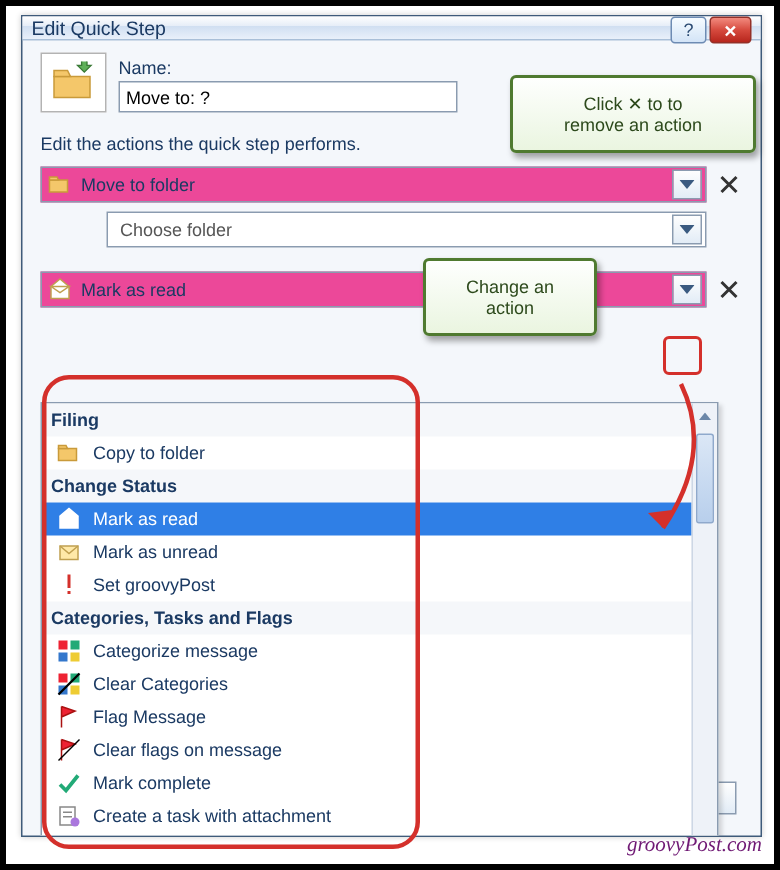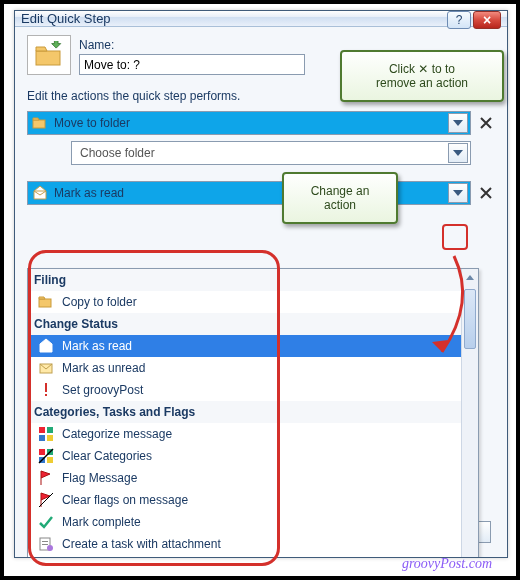--- a/index.html
+++ b/index.html
@@ -38,21 +38,21 @@
   .namecol label { color:#1b3a63; margin-bottom:2px; }
   .nameinput { width:226px; height:21px; border:1px solid #8a9bb0; padding:0 4px; background:#fff; }
 
   .desc { margin-top:14px; color:#1b3a63; }
   .sect { margin-top:8px; color:#8f9bab; font-size:12px; border-bottom:1px solid #d5dde8; padding-bottom:2px; }
 
   .action-row {
     margin-top:8px; display:flex; align-items:center; position:relative;
   }
   .combo {
-    flex:1; height:24px; border:1px solid #8a9bb0; background:#0ea5e9;
+    flex:1; height:24px; border:1px solid #8a9bb0; background:#ec4899;
     display:flex; align-items:center; padding:0 2px 0 4px; gap:6px;
   }
   .combo .lbl { flex:1; color:#1b3a63; }
   .ddbtn {
     width:20px; height:20px; border:1px solid #8a9bb0;
     background:linear-gradient(#fefefe,#e2ecf6);
     display:flex; align-items:center; justify-content:center;
   }
   .ddbtn svg { width:10px; height:6px; }
   .xbtn { width:18px; height:18px; margin-left:6px; display:flex; align-items:center; justify-content:center; cursor:default; }
@@ -110,22 +110,22 @@
   .arrow-svg { position:absolute; z-index:5; pointer-events:none; }
 
   .footer-btn {
     position:absolute; right:16px; bottom:14px; z-index:1;
     width:64px; height:22px; border:1px solid #8a9bb0;
     background:linear-gradient(#fefefe,#e2ecf6); color:#1b3a63;
     display:flex; align-items:center; justify-content:center;
   }
 
   .watermark {
-    position:absolute; right:24px; bottom:4px;
-    color:#8b5cf6; font-style:italic; font-size:14px; z-index:20;
+    position:absolute; right:8px; bottom:4px;
+    color:#701a75; font-style:italic; font-size:14px; z-index:20;
     font-family: Georgia, serif;
   }
 </style>
 </head>
 <body>
 
 <div class="stage">
 
   <div class="dialog">
 

